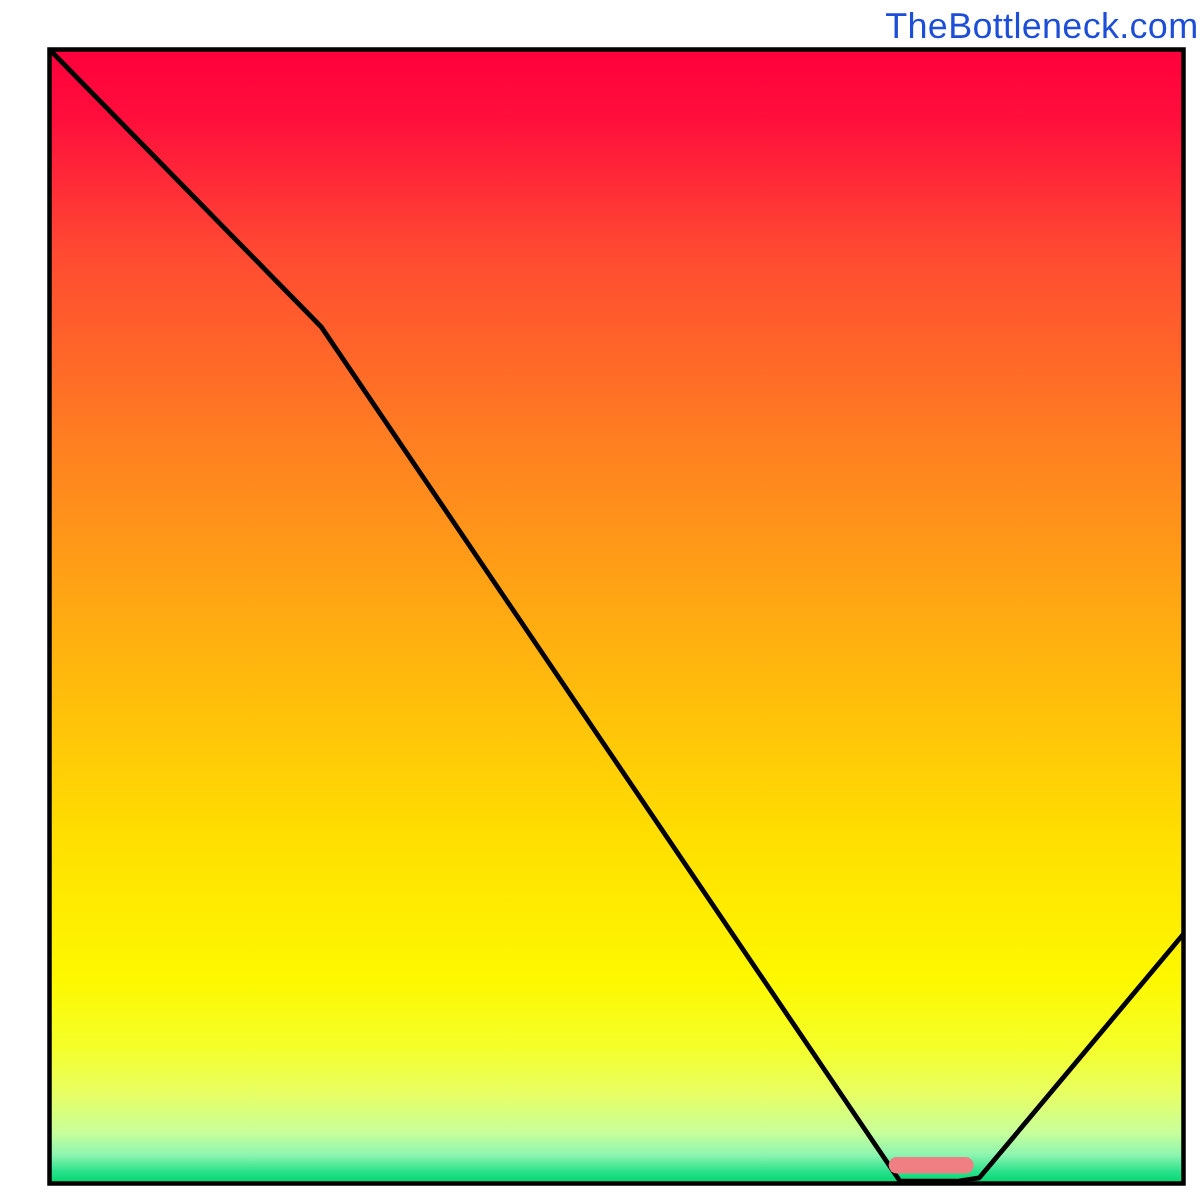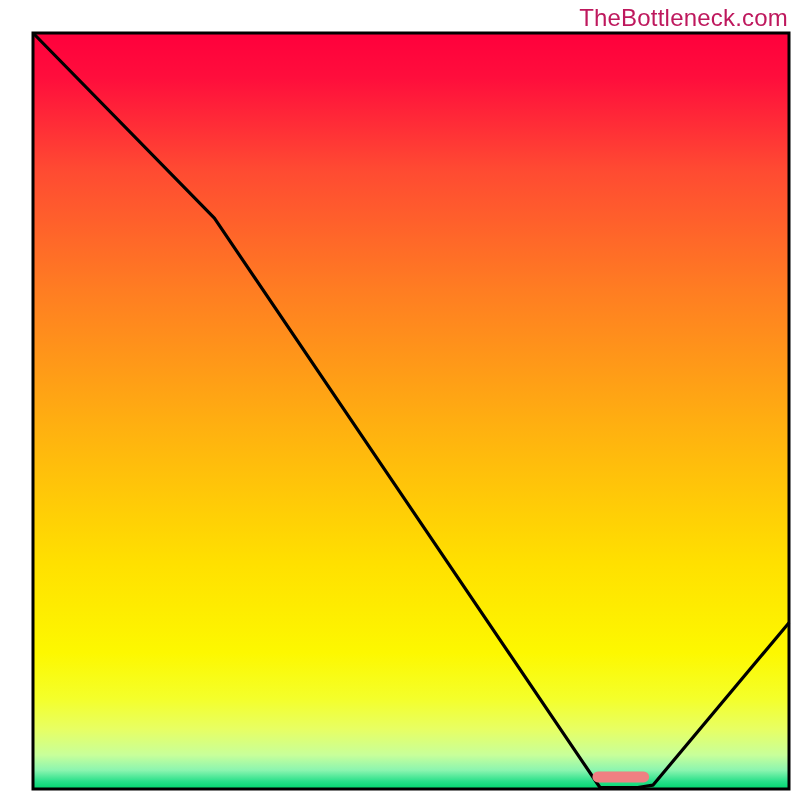--- a/index.html
+++ b/index.html
@@ -11,22 +11,22 @@
     font-family: Arial, Helvetica, sans-serif;
   }
   .canvas-wrap {
     position: relative;
     width: 800px;
     height: 800px;
   }
   .watermark {
     position: absolute;
     top: 4px;
-    right: 12px;
-    color: #be185d;
+    right: 1px;
+    color: #1d4ed8;
     font-size: 24px;
     letter-spacing: 0.2px;
     font-weight: 400;
     z-index: 5;
     user-select: none;
   }
   svg.plot {
     position: absolute;
     left: 0;
     top: 0;

